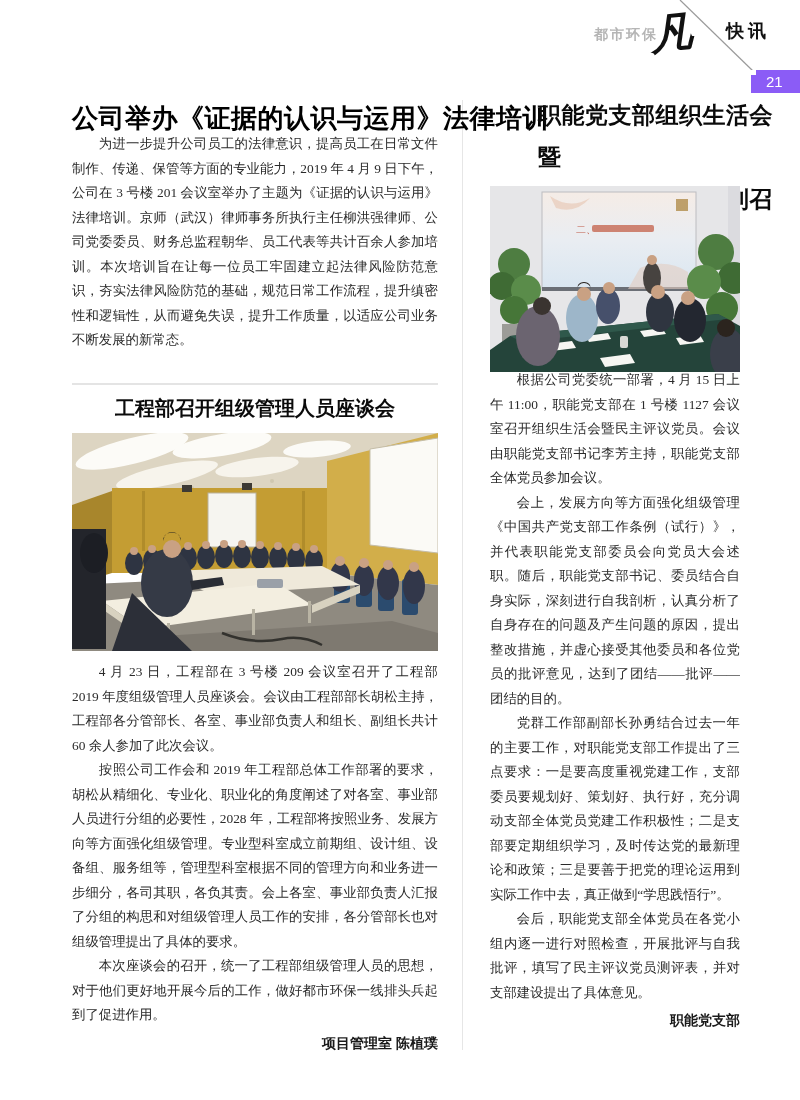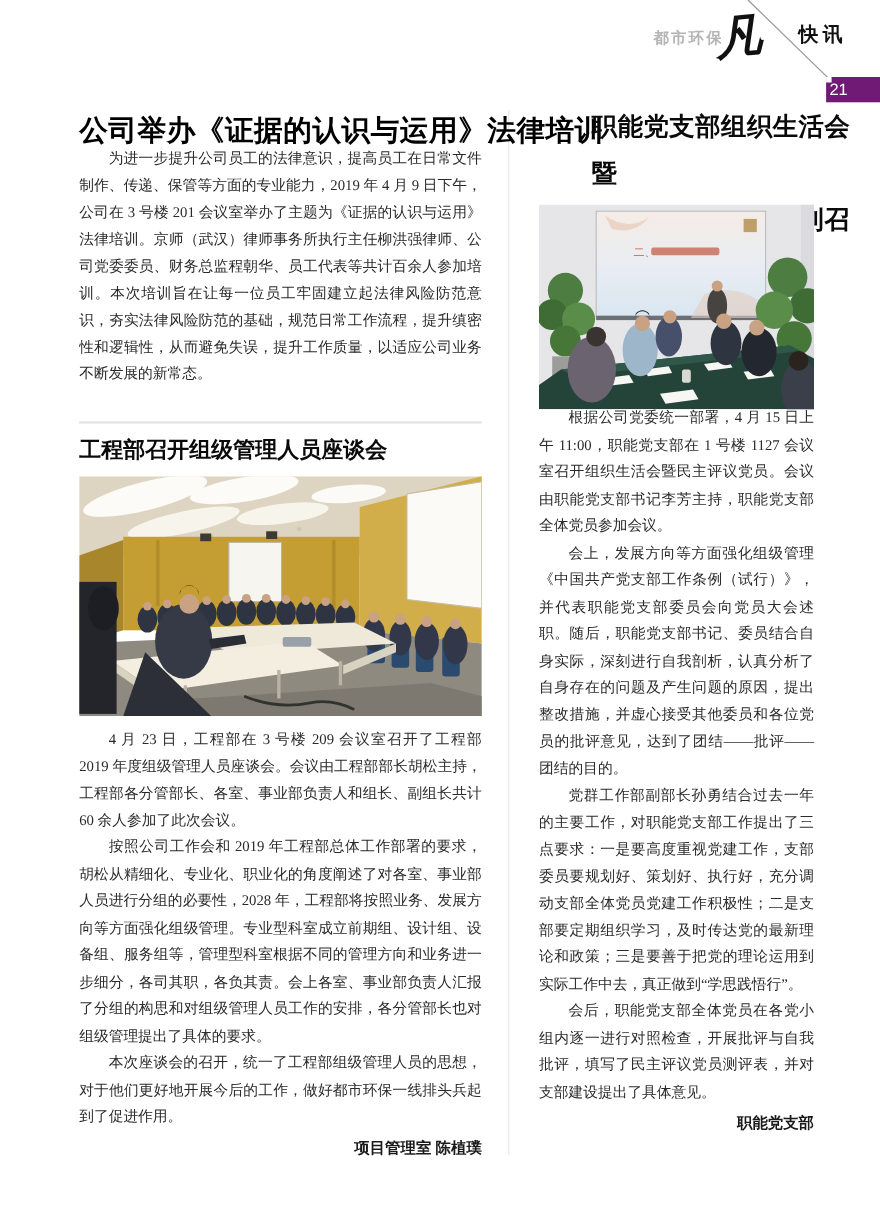--- a/index.html
+++ b/index.html
@@ -18,40 +18,40 @@
   .brand-mark {
     left:650px; top:6px; font-size:42px; font-weight:bold; font-style:italic;
     font-family:"Liberation Serif", serif; color:#111; transform:rotate(-6deg);
   }
   .section-label {
     left:726px; top:19px; font-size:18px; font-weight:bold; letter-spacing:4px;
     color:#111; font-family:"Liberation Sans", sans-serif;
   }
   .diag-line { left:660px; top:0; width:140px; height:75px; }
   .page-num {
-    left:751px; top:70px; width:49px; height:23px; background:#701a75;
-    color:#ffffff; font-size:15px; line-height:23px; padding-left:3px;
+    left:751px; top:70px; width:49px; height:23px; background:#8b5cf6;
+    color:#ffffff; font-size:15px; line-height:23px; padding-left:15px;
     font-family:"Liberation Sans", sans-serif;
   }
   .page-num-notch { left:751px; top:70px; width:5px; height:5px; background:#ffffff; }
 
   
   .v-divider { left:462px; top:100px; width:1px; height:950px; background:#e6e6e6; }
   .h-divider { left:72px; top:383px; width:366px; height:2px; background:#e4e4e4; }
 
   
   .lcol { left:72px; width:366px; }
   .rcol { left:490px; width:250px; }
 
   .title1 {
     top:101px; font-size:26px; font-weight:bold; letter-spacing:0.5px;
     font-family:"Liberation Sans", sans-serif; color:#000000; white-space:nowrap;
   }
   .title2 {
-    top:395px; font-size:20px; font-weight:bold; 
+    top:395px; font-size:20px; font-weight:bold; text-align:center;
     font-family:"Liberation Sans", sans-serif; color:#0a0a0a; width:366px;
   }
   .title-r {
     top:94px; font-size:23px; font-weight:bold; line-height:42px;
     font-family:"Liberation Sans", sans-serif; color:#0a0a0a; letter-spacing:0.5px;margin-left:48px;
   }
 
   .body-text { font-size:13.4px; line-height:24.5px; text-align:justify; color:#2a2a2a; }
   .body-text p { text-indent:2em; margin:0; }
   .byline {

